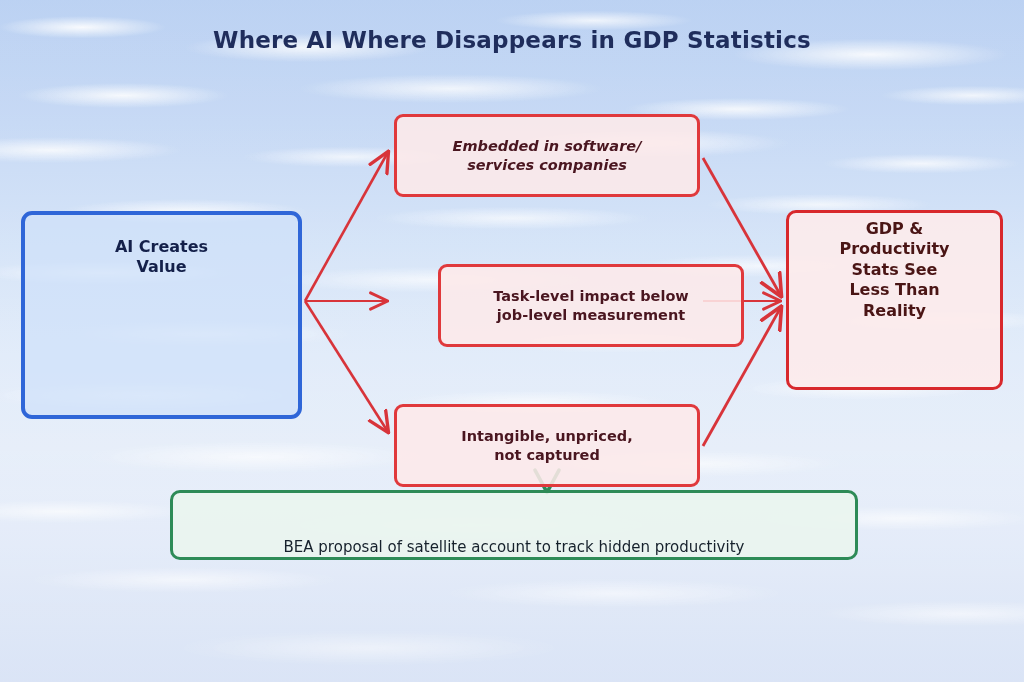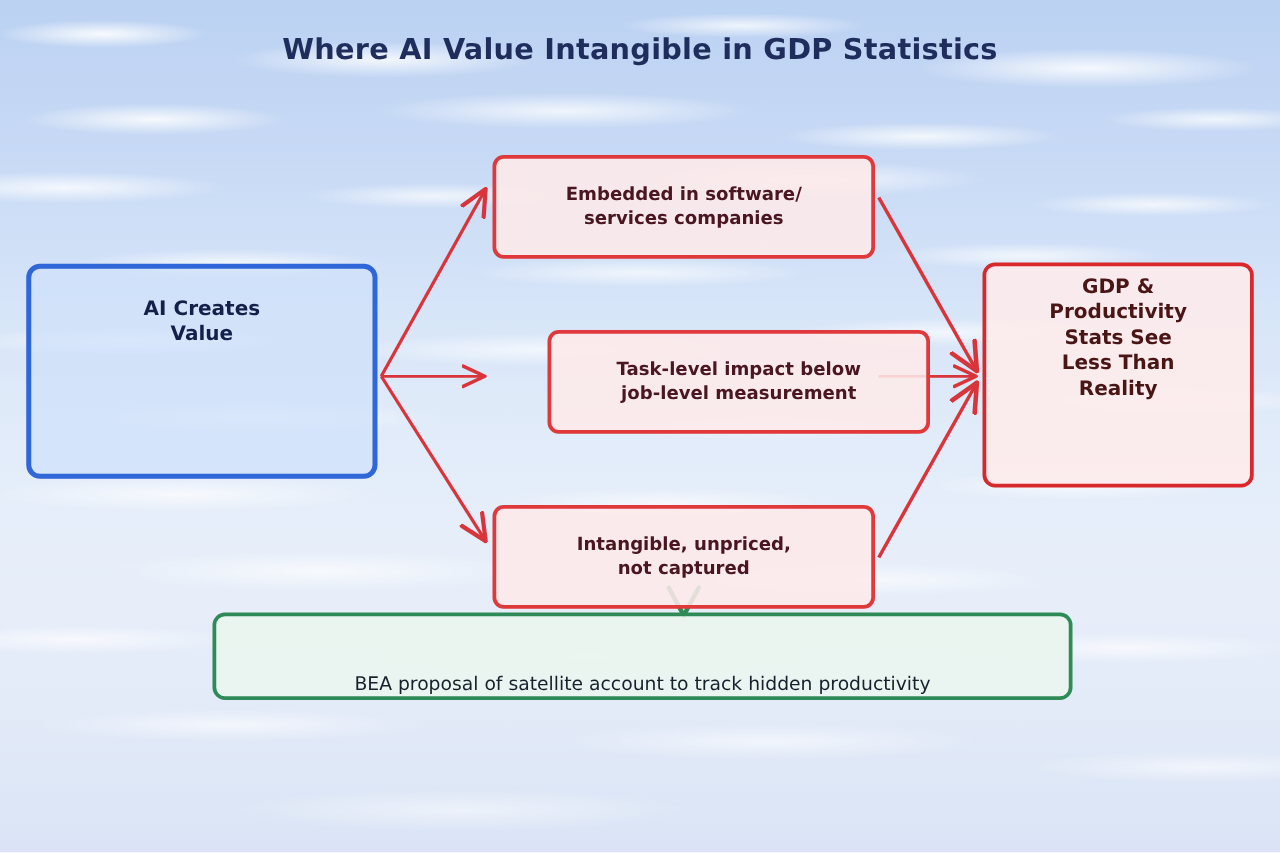--- a/index.html
+++ b/index.html
@@ -109,21 +109,21 @@
     justify-content: center;
     text-align: center;
     white-space: pre-line;
     line-height: 1.28;
   }
 
   .node-source {
     left: 21px;
     top: 211px;
     width: 281px;
-    height: 172px;
+    height: 208px;
     border: 4px solid #2f66d8;
     border-radius: 11px;
     background: rgba(207, 225, 250, 0.72);
     color: #14204a;
     font-size: 16px;
     font-weight: bold;
     align-items: flex-start;
     padding-top: 22px;
   }
 
@@ -132,21 +132,21 @@
     width: 306px;
     height: 83px;
     border: 3px solid #e0393c;
     border-radius: 9px;
     background: rgba(253, 233, 233, 0.88);
     color: #4a1620;
     font-size: 14.5px;
     font-weight: bold;
     align-items: center;
   }
-  .node-mid-1 { top: 124px; }
+  .node-mid-1 { top: 114px; font-style: italic; }
   .node-mid-2 { top: 264px; margin-left: 44px; }
   .node-mid-3 { top: 404px; }
 
   .node-outcome {
     left: 786px;
     top: 210px;
     width: 217px;
     height: 180px;
     border: 3px solid #d8282c;
     border-radius: 10px;
@@ -174,21 +174,21 @@
 </style>
 </head>
 <body>
 
 <div id="stage">
 
   <div class="sky-base"></div>
   <div class="clouds"></div>
   <div class="sky-haze"></div>
 
-  <div class="title">Where AI Value Intangible in GDP Statistics</div>
+  <div class="title">Where AI Where Disappears in GDP Statistics</div>
 
   <svg class="connectors" width="1024" height="682" viewBox="0 0 1024 682">
     <defs>
       <marker id="redArrow" markerWidth="9" markerHeight="9" refX="8" refY="4.5" orient="auto" markerUnits="strokeWidth">
         <path d="M0.5,0.8 L8.4,4.5 L0.5,8.2" fill="none" stroke="#d8343a" stroke-width="1.3" stroke-linecap="round" stroke-linejoin="round"></path>
       </marker>
       <marker id="greenArrow" markerWidth="10" markerHeight="10" refX="8.6" refY="5" orient="auto" markerUnits="strokeWidth">
         <path d="M1,1 L8.4,5 L1,9" fill="none" stroke="#2e8b57" stroke-width="1.2" stroke-linecap="round" stroke-linejoin="round"></path>
       </marker>
       <linearGradient id="greenFade" x1="0" y1="0" x2="0" y2="1">

